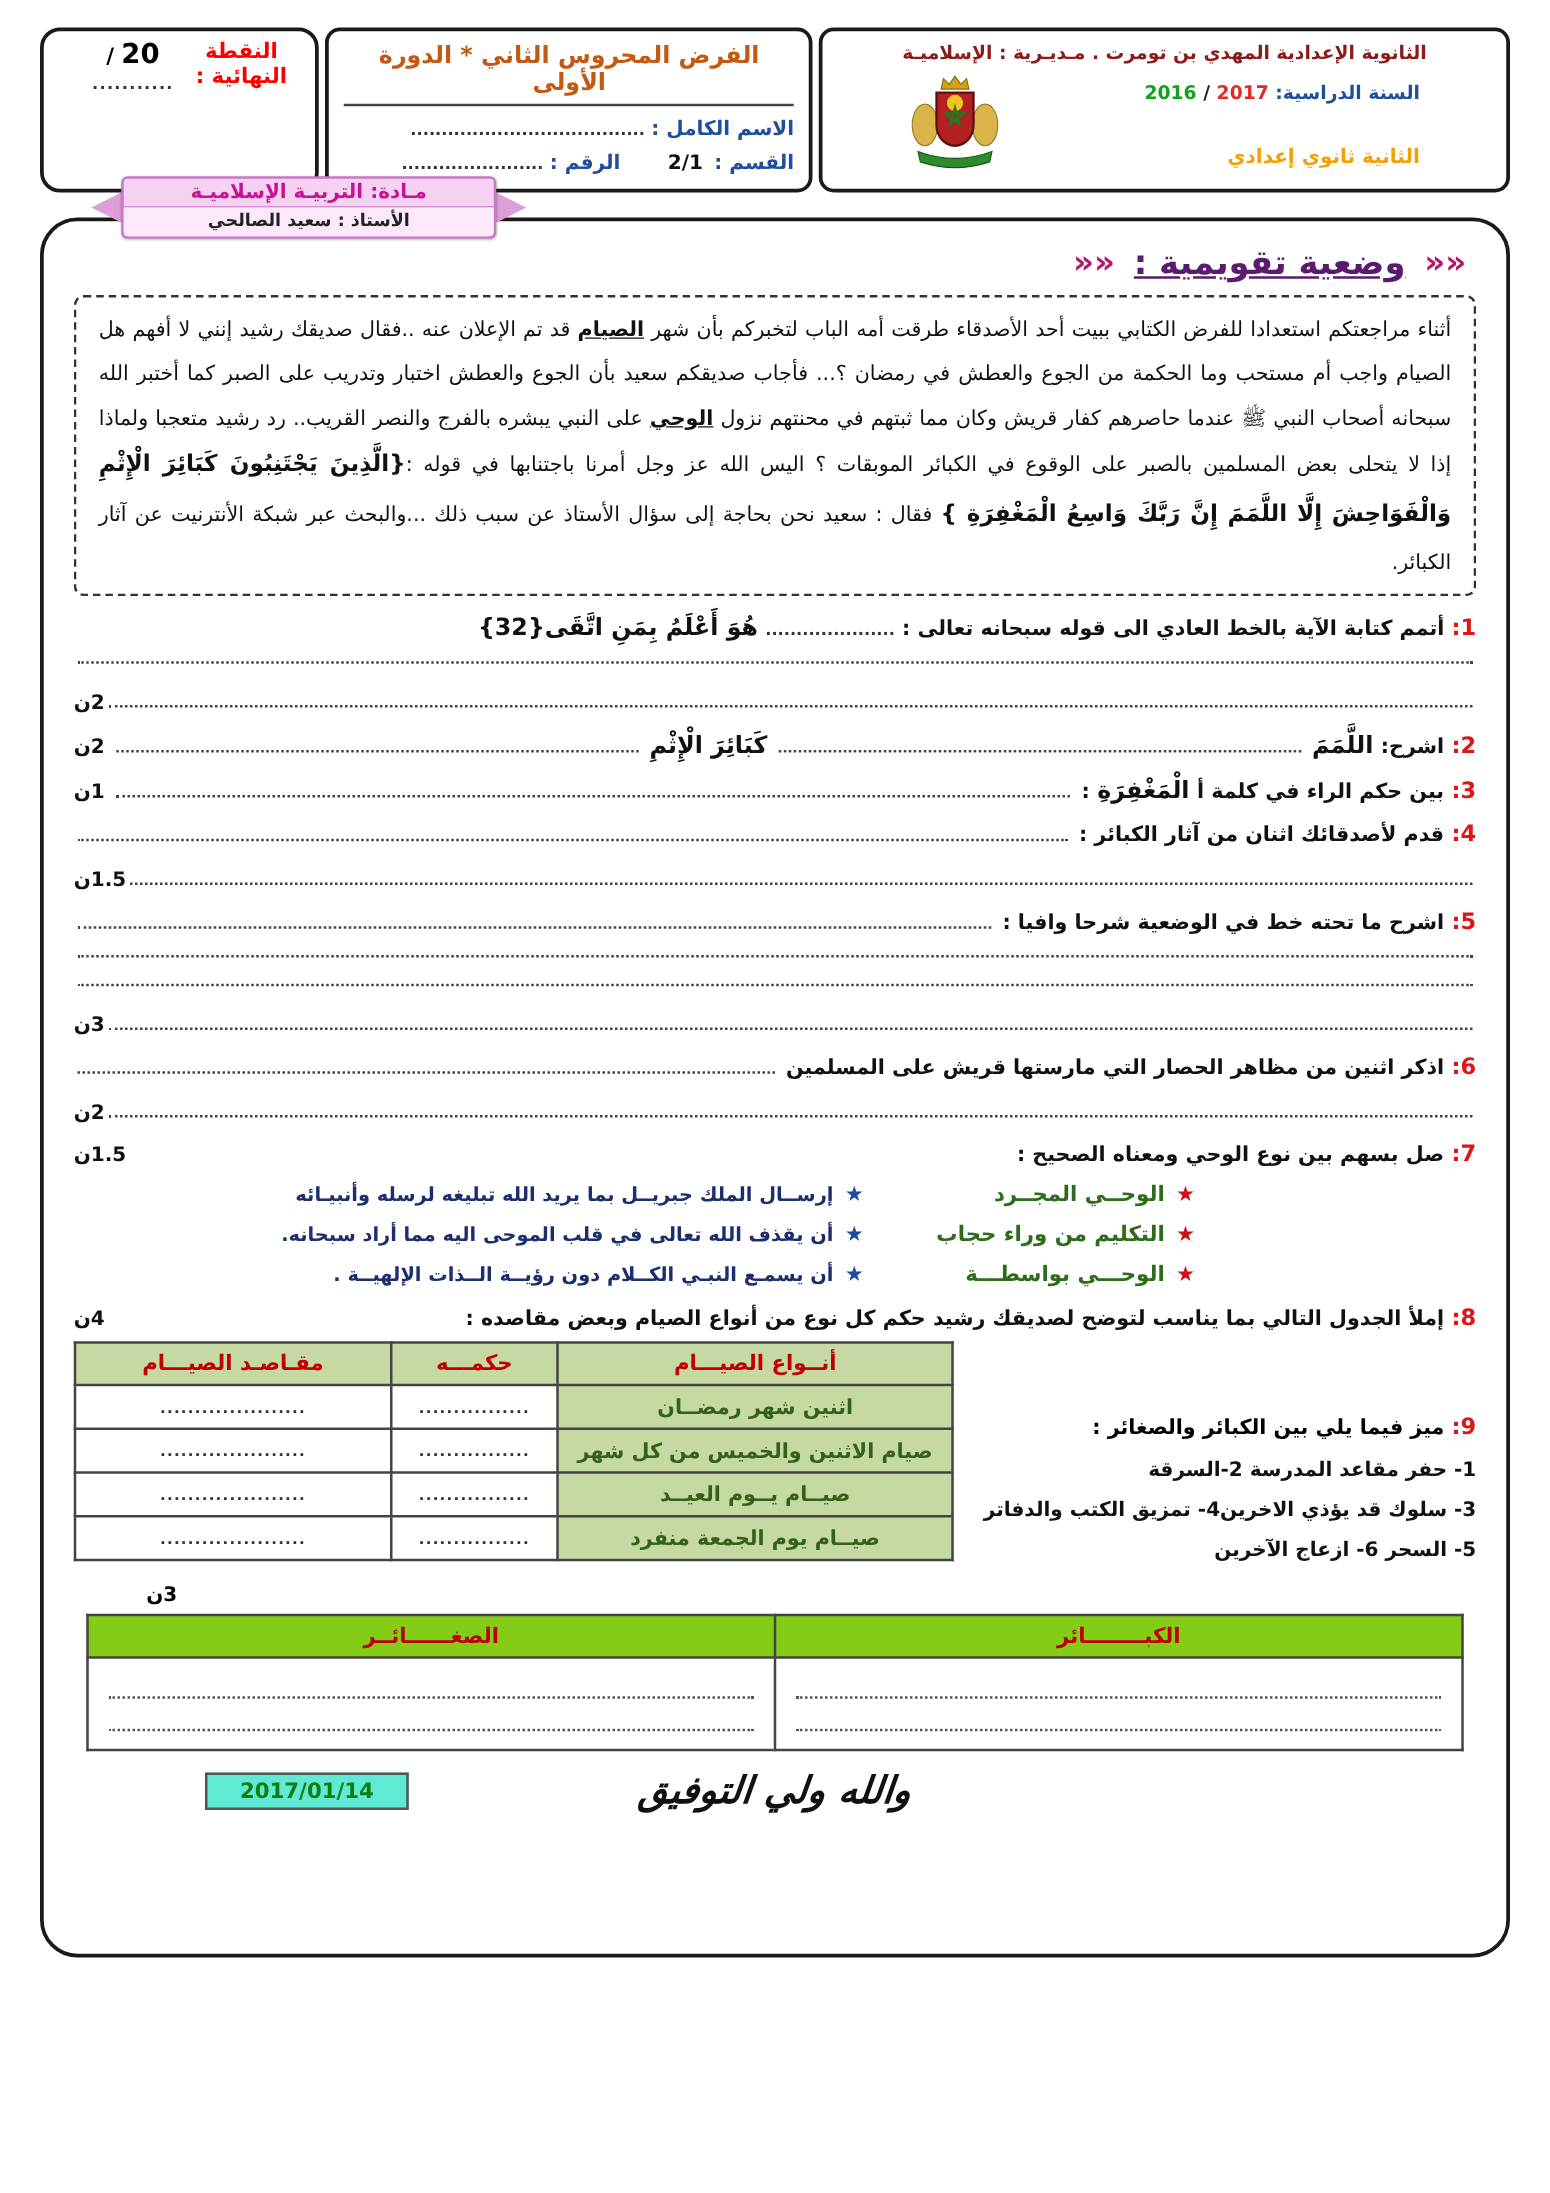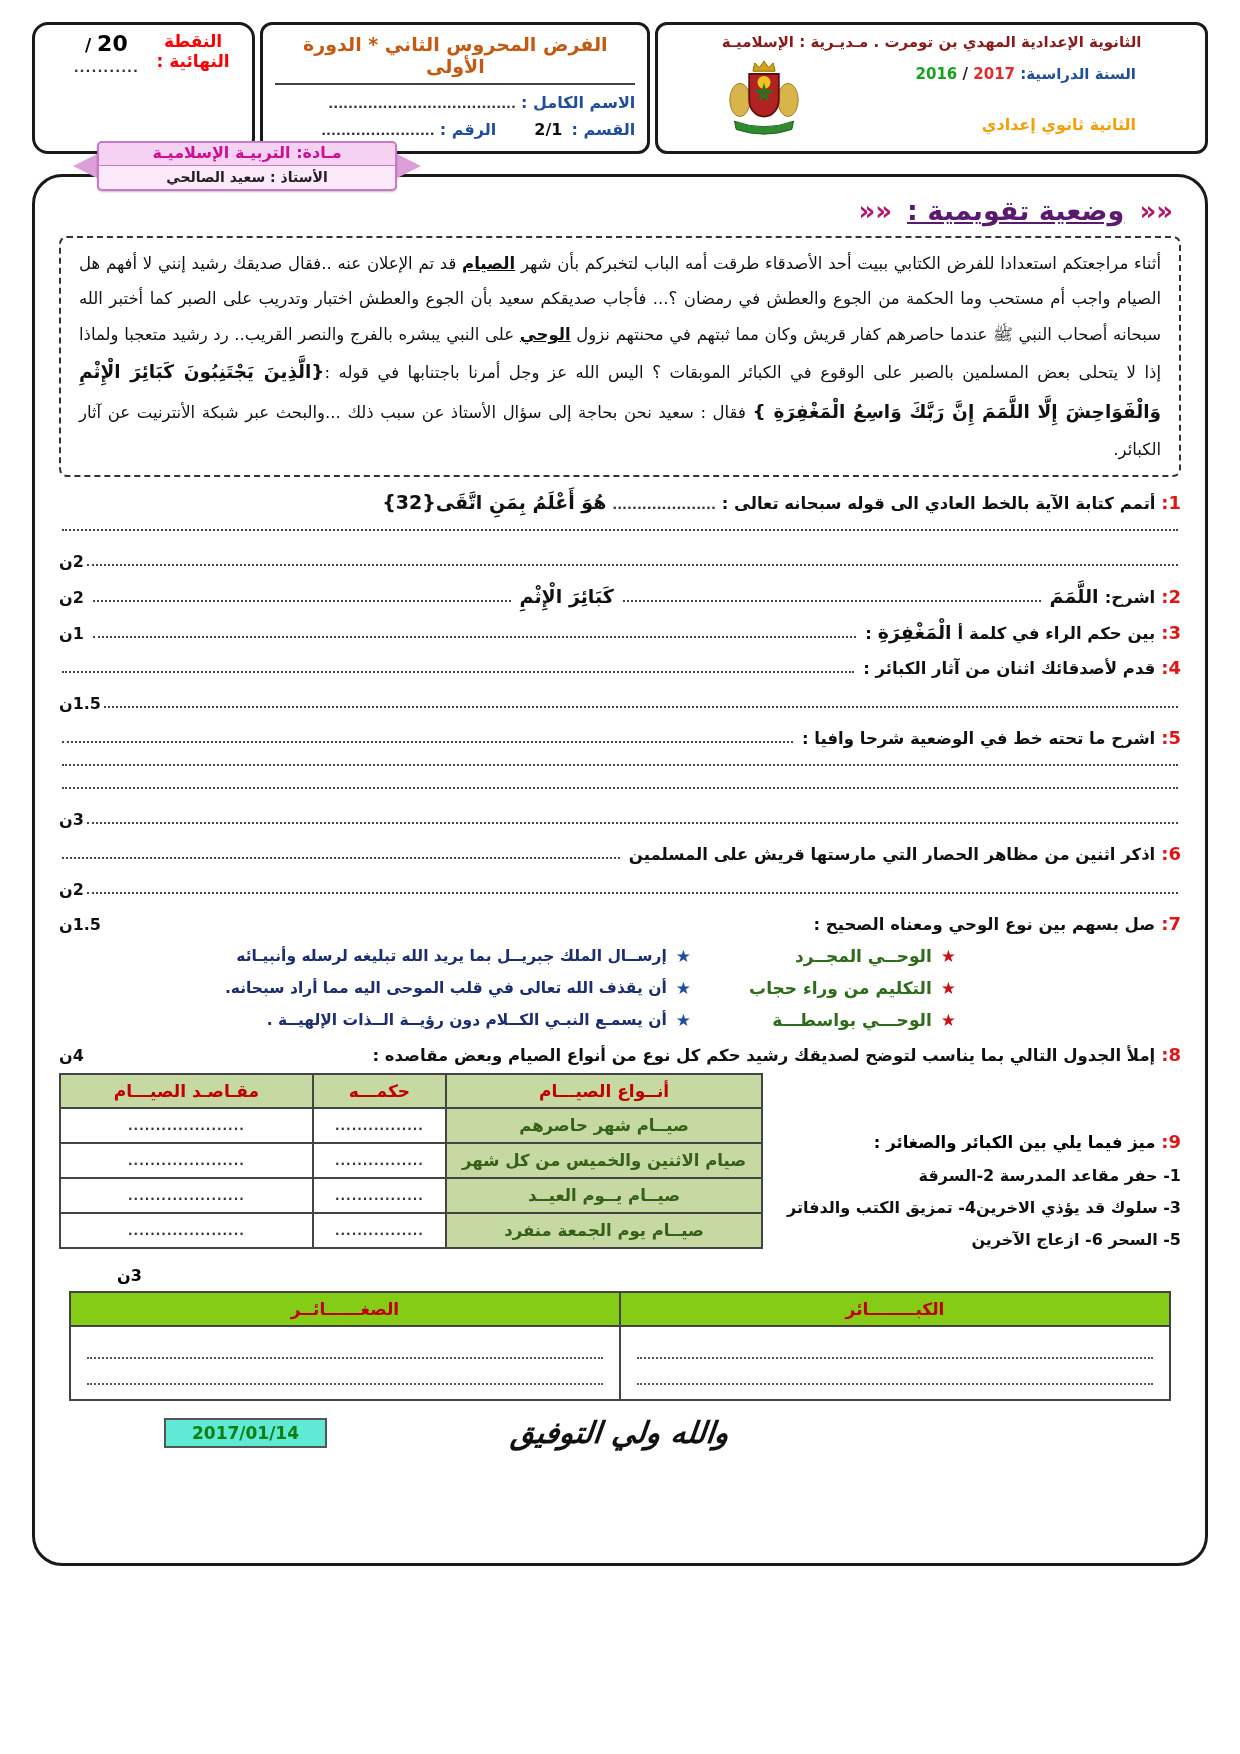--- a/index.html
+++ b/index.html
@@ -318,21 +318,21 @@
             </colgroup>
           <thead>
             <tr>
               <th>أنــواع الصيـــام</th>
               <th>حكمـــه</th>
               <th>مقـاصـد الصيـــام</th>
             </tr>
           </thead>
           <tbody>
             <tr>
-              <td class="type-cell">صيــام شهر حاصرهم</td>
+              <td class="type-cell">اثنين شهر رمضــان</td>
               <td class="fill-cell">................</td>
               <td class="fill-cell">.....................</td>
             </tr>
             <tr>
               <td class="type-cell">صيام الاثنين والخميس من كل شهر</td>
               <td class="fill-cell">................</td>
               <td class="fill-cell">.....................</td>
             </tr>
             <tr>
               <td class="type-cell">صيــام يــوم العيــد</td>

